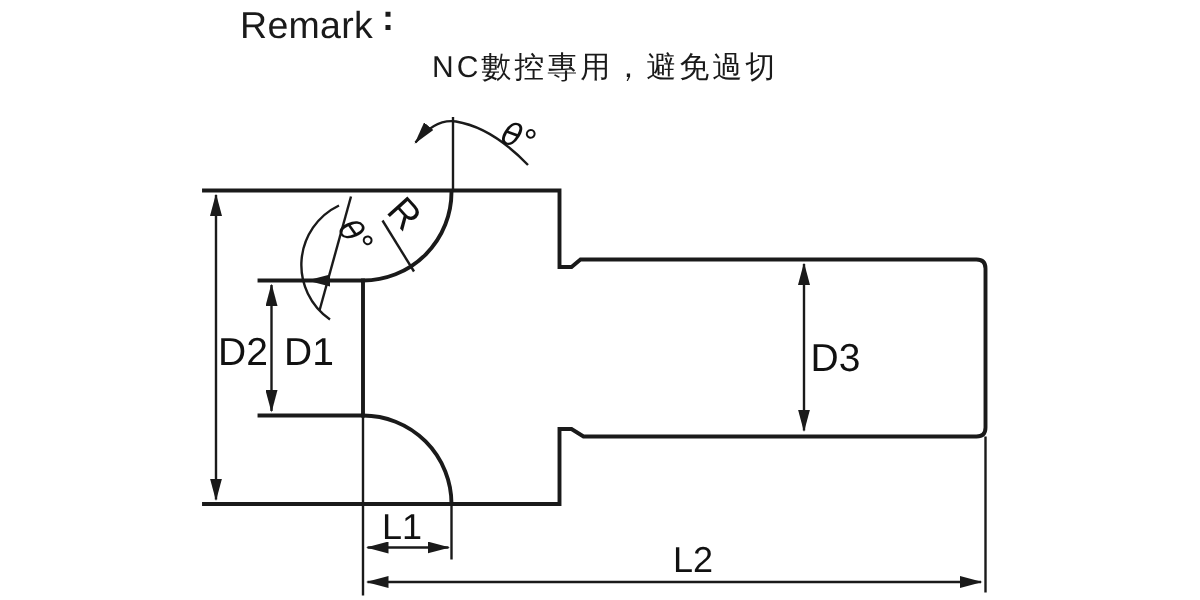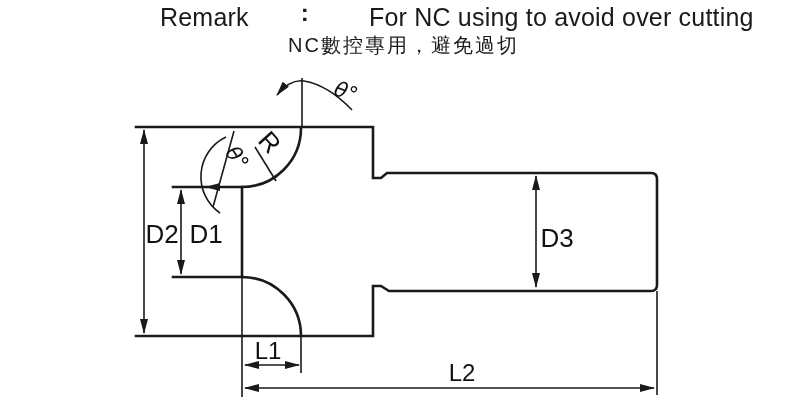--- a/index.html
+++ b/index.html
@@ -8,21 +8,20 @@
     background:#ffffff;
     font-family:"Liberation Sans","DejaVu Sans",sans-serif;
     color:#1a1a1a;
   }
   .stage{position:absolute;left:0;top:0;width:800px;height:400px;}
   .remark-row{
     position:absolute;left:160px;top:3px;
     display:flex;align-items:flex-start;
     font-size:25px;line-height:28px;white-space:nowrap;
     letter-spacing:0.2px;
-    gap:46px;
   }
   .remark-colon{
     margin:0 14px 0 6px;font-size:24px;font-weight:bold;
     transform:translateY(-4px);
   }
   .remark-zh{
     position:absolute;left:288px;top:30px;
     font-size:20px;line-height:30px;white-space:nowrap;
     letter-spacing:2px;
   }
@@ -34,21 +33,20 @@
   .angletext{fill:#111111;font-family:"DejaVu Sans","Liberation Sans",sans-serif;font-size:21px;font-style:italic;}
 </style>
 </head>
 <body>
 
 <div class="stage">
 
   <div class="remark-row">
     <span>Remark</span>
       <span class="remark-colon">:</span>
-      <span>For NC using to avoid over cutting</span>
   </div>
   <div class="remark-zh">NC數控專用，避免過切</div>
 
   <svg width="800" height="400" viewBox="0 0 800 400">
     <defs>
       <marker id="arr" markerUnits="userSpaceOnUse" markerWidth="15" markerHeight="8" refX="14" refY="4" orient="auto-start-reverse">
         <path d="M0,0 L15,4 L0,8 Z" fill="#1a1a1a"></path>
       </marker>
     </defs>
 

